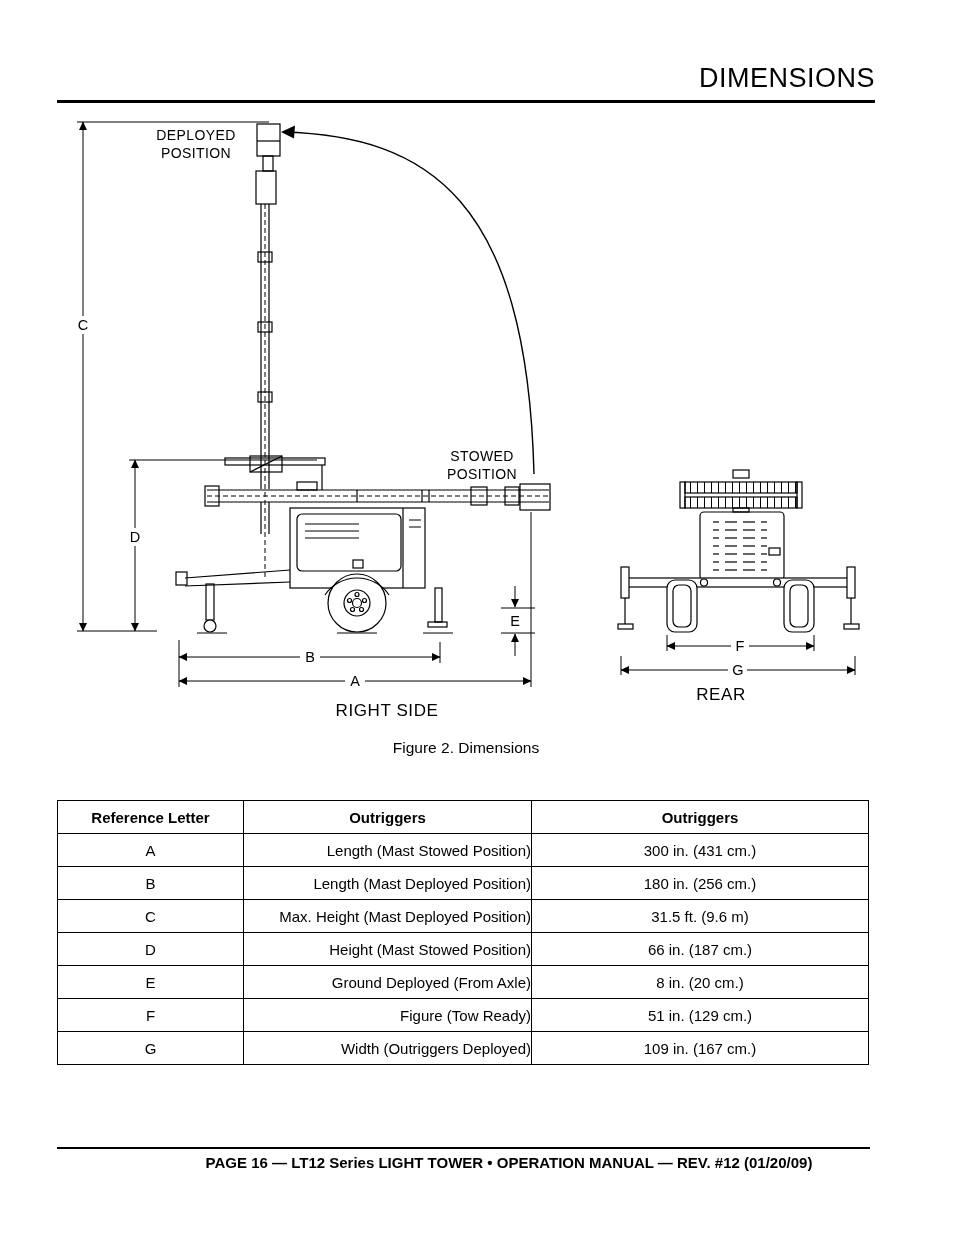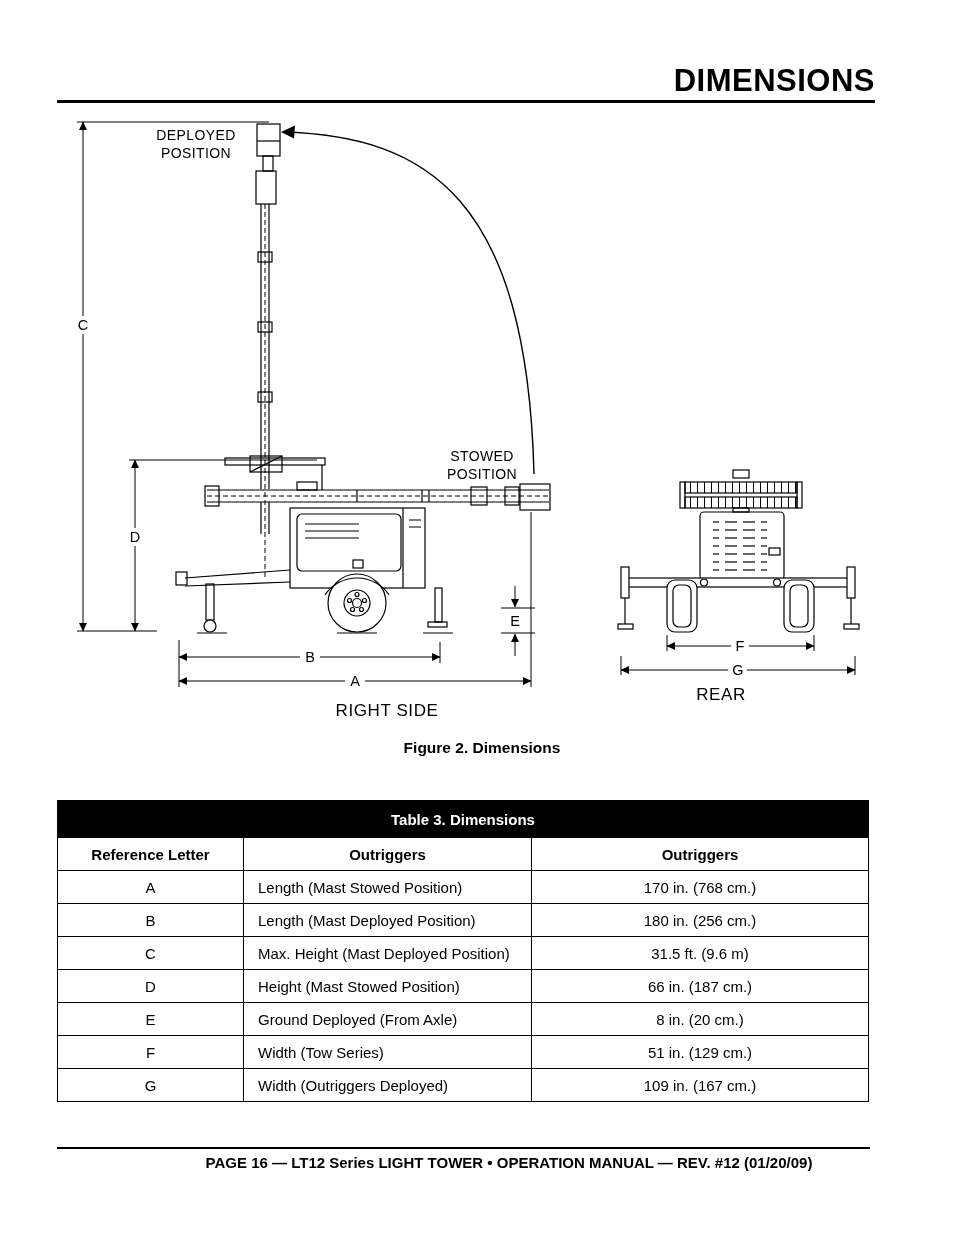--- a/index.html
+++ b/index.html
@@ -3,41 +3,41 @@
 <meta charset="utf-8">
 <style>
   * { box-sizing: border-box; }
   html, body { margin: 0; padding: 0; }
   body {
     width: 954px; height: 1235px; background: #fff; position: relative;
     font-family: "Liberation Sans", sans-serif; color: #000;
   }
   .page-title {
     position: absolute; top: 63px; left: 57px; width: 818px;
-    text-align: right; font-size: 31px; font-weight: 700; letter-spacing: .5px;
+    text-align: right; font-size: 27px; font-weight: 400; letter-spacing: .5px;
   }
   .title-rule { position: absolute; top: 100px; left: 57px; width: 818px; height: 3px; background: #000; }
   .diagram { position: absolute; top: 110px; left: 57px; }
   svg text { font-family: "Liberation Sans", sans-serif; fill: #000; stroke: none; }
   .dimletter { font-size: 14.5px; }
   .poslabel  { font-size: 14px; letter-spacing: .4px; }
   .viewlabel { font-size: 17px; letter-spacing: .6px; }
   .fig-caption {
-    position: absolute; top: 739px; left: 73px; width: 818px;
-    text-align: center; font-weight: 700; font-size: 15.5px;
+    position: absolute; top: 739px; left: 57px; width: 818px;
+    text-align: center; font-weight: 400; font-size: 15.5px;
   }
   .dim-table {
     position: absolute; top: 800px; left: 57px; width: 811px;
     border-collapse: collapse; font-size: 15px; table-layout: fixed;
   }
   .dim-table td, .dim-table th { border: 1px solid #000; height: 33px; padding: 0; }
   .tbl-title td { background: #000; color: #fff; font-weight: 700; text-align: center; height: 37px; }
   .dim-table th { font-weight: 700; text-align: center; }
   td.c-letter, td.c-dim { text-align: center; }
-  td.c-desc { text-align: left; padding-left: 14px; }
+  td.c-desc { text-align: right; padding-left: 14px; }
   .footer-rule { position: absolute; top: 1147px; left: 57px; width: 813px; height: 2px; background: #000; }
   .page-footer { position: absolute; top: 1154px; left: 0; width: 954px; text-align: center; font-weight: 700; font-size: 15px; margin-left: 32px; }
 </style>
 </head>
 <body>
 
 <div class="page-title">DIMENSIONS</div>
 <div class="title-rule"></div>
 
 <svg class="diagram" width="818" height="625" viewBox="0 0 818 625">
@@ -232,32 +232,29 @@
 
 <div class="fig-caption">Figure 2. Dimensions</div>
 
 <table class="dim-table">
   <colgroup>
       <col style="width:186px">
       <col style="width:288px">
       <col style="width:337px">
     </colgroup>
   <tbody>
-    <tr class="tbl-title">
-      <td colspan="3">Table 3. Dimensions</td>
-    </tr>
     <tr>
       <th>Reference Letter</th>
       <th>Outriggers</th>
       <th>Outriggers</th>
     </tr>
     <tr>
       <td class="c-letter">A</td>
       <td class="c-desc">Length (Mast Stowed Position)</td>
-      <td class="c-dim">170 in. (768 cm.)</td>
+      <td class="c-dim">300 in. (431 cm.)</td>
     </tr>
     <tr>
       <td class="c-letter">B</td>
       <td class="c-desc">Length (Mast Deployed Position)</td>
       <td class="c-dim">180 in. (256 cm.)</td>
     </tr>
     <tr>
       <td class="c-letter">C</td>
       <td class="c-desc">Max. Height (Mast Deployed Position)</td>
       <td class="c-dim">31.5 ft. (9.6 m)</td>
@@ -267,21 +264,21 @@
       <td class="c-desc">Height (Mast Stowed Position)</td>
       <td class="c-dim">66 in. (187 cm.)</td>
     </tr>
     <tr>
       <td class="c-letter">E</td>
       <td class="c-desc">Ground Deployed (From Axle)</td>
       <td class="c-dim">8 in. (20 cm.)</td>
     </tr>
     <tr>
       <td class="c-letter">F</td>
-      <td class="c-desc">Width (Tow Series)</td>
+      <td class="c-desc">Figure (Tow Ready)</td>
       <td class="c-dim">51 in. (129 cm.)</td>
     </tr>
     <tr>
       <td class="c-letter">G</td>
       <td class="c-desc">Width (Outriggers Deployed)</td>
       <td class="c-dim">109 in. (167 cm.)</td>
     </tr>
   </tbody>
 </table>
 

